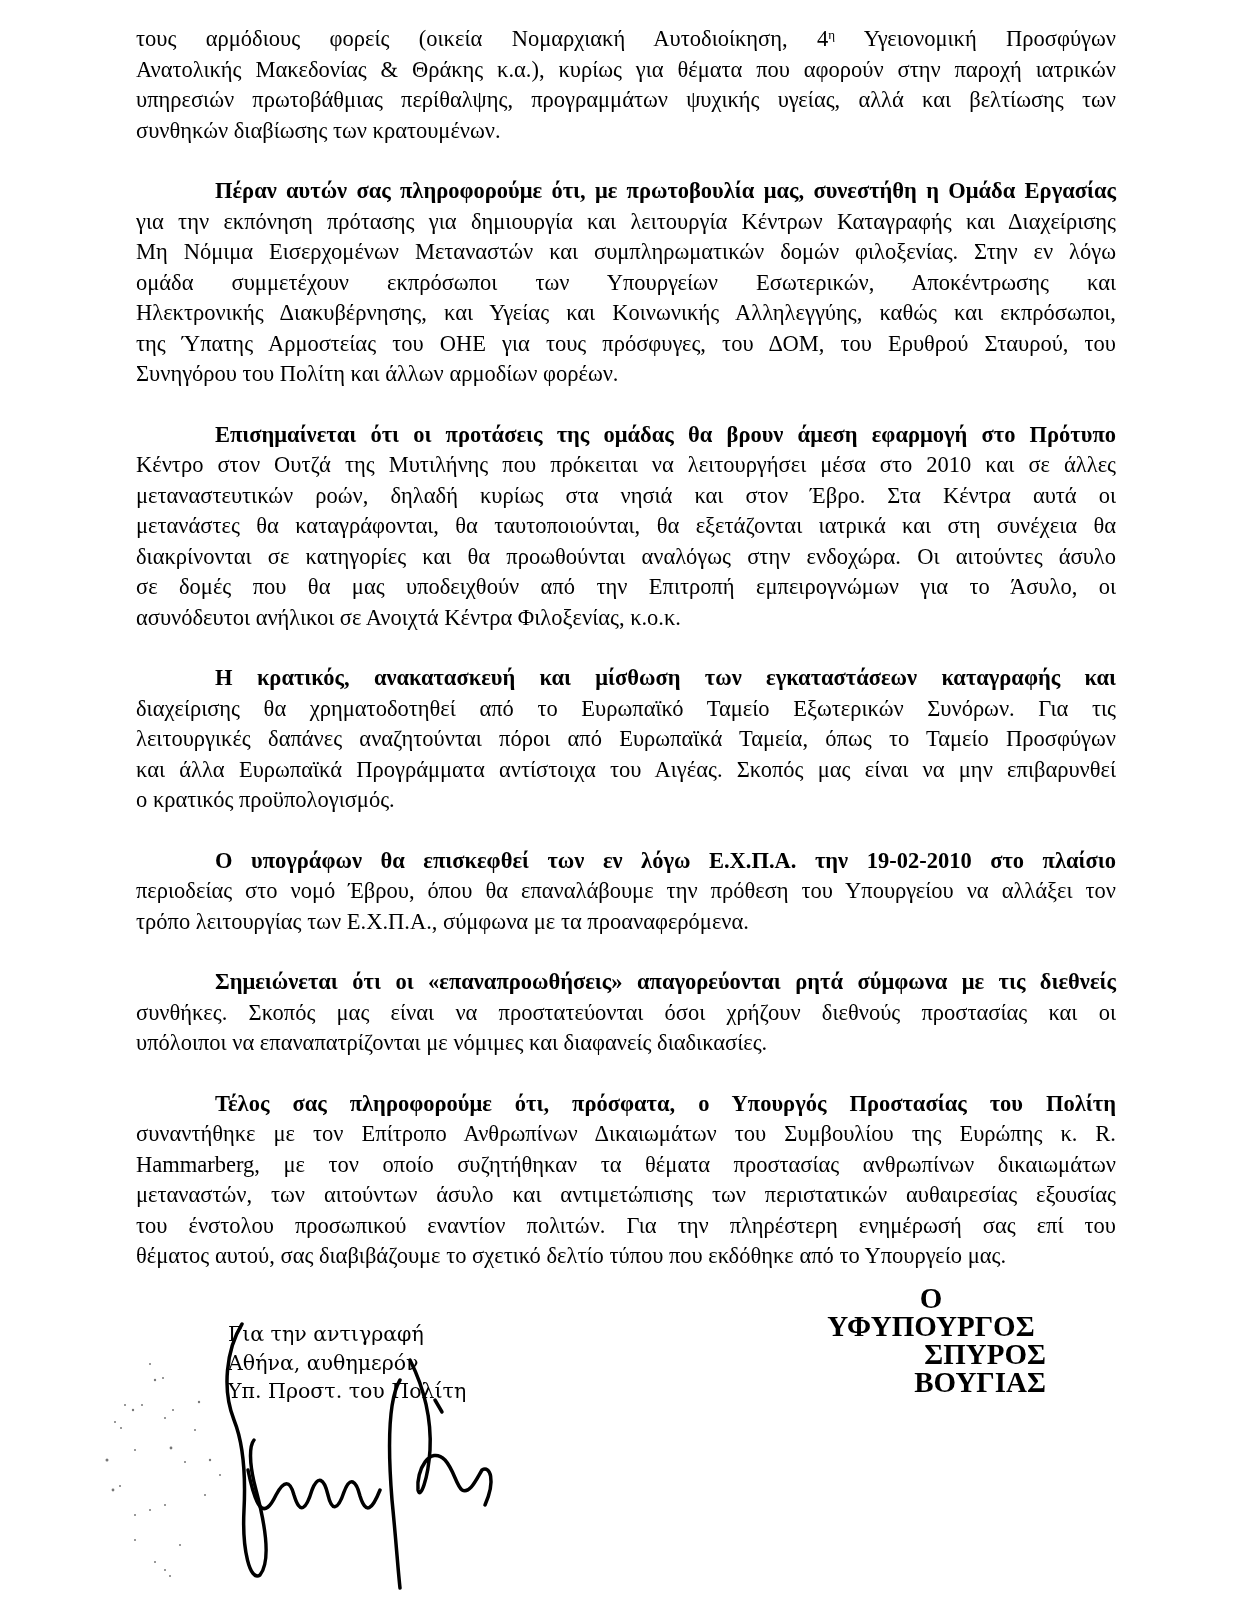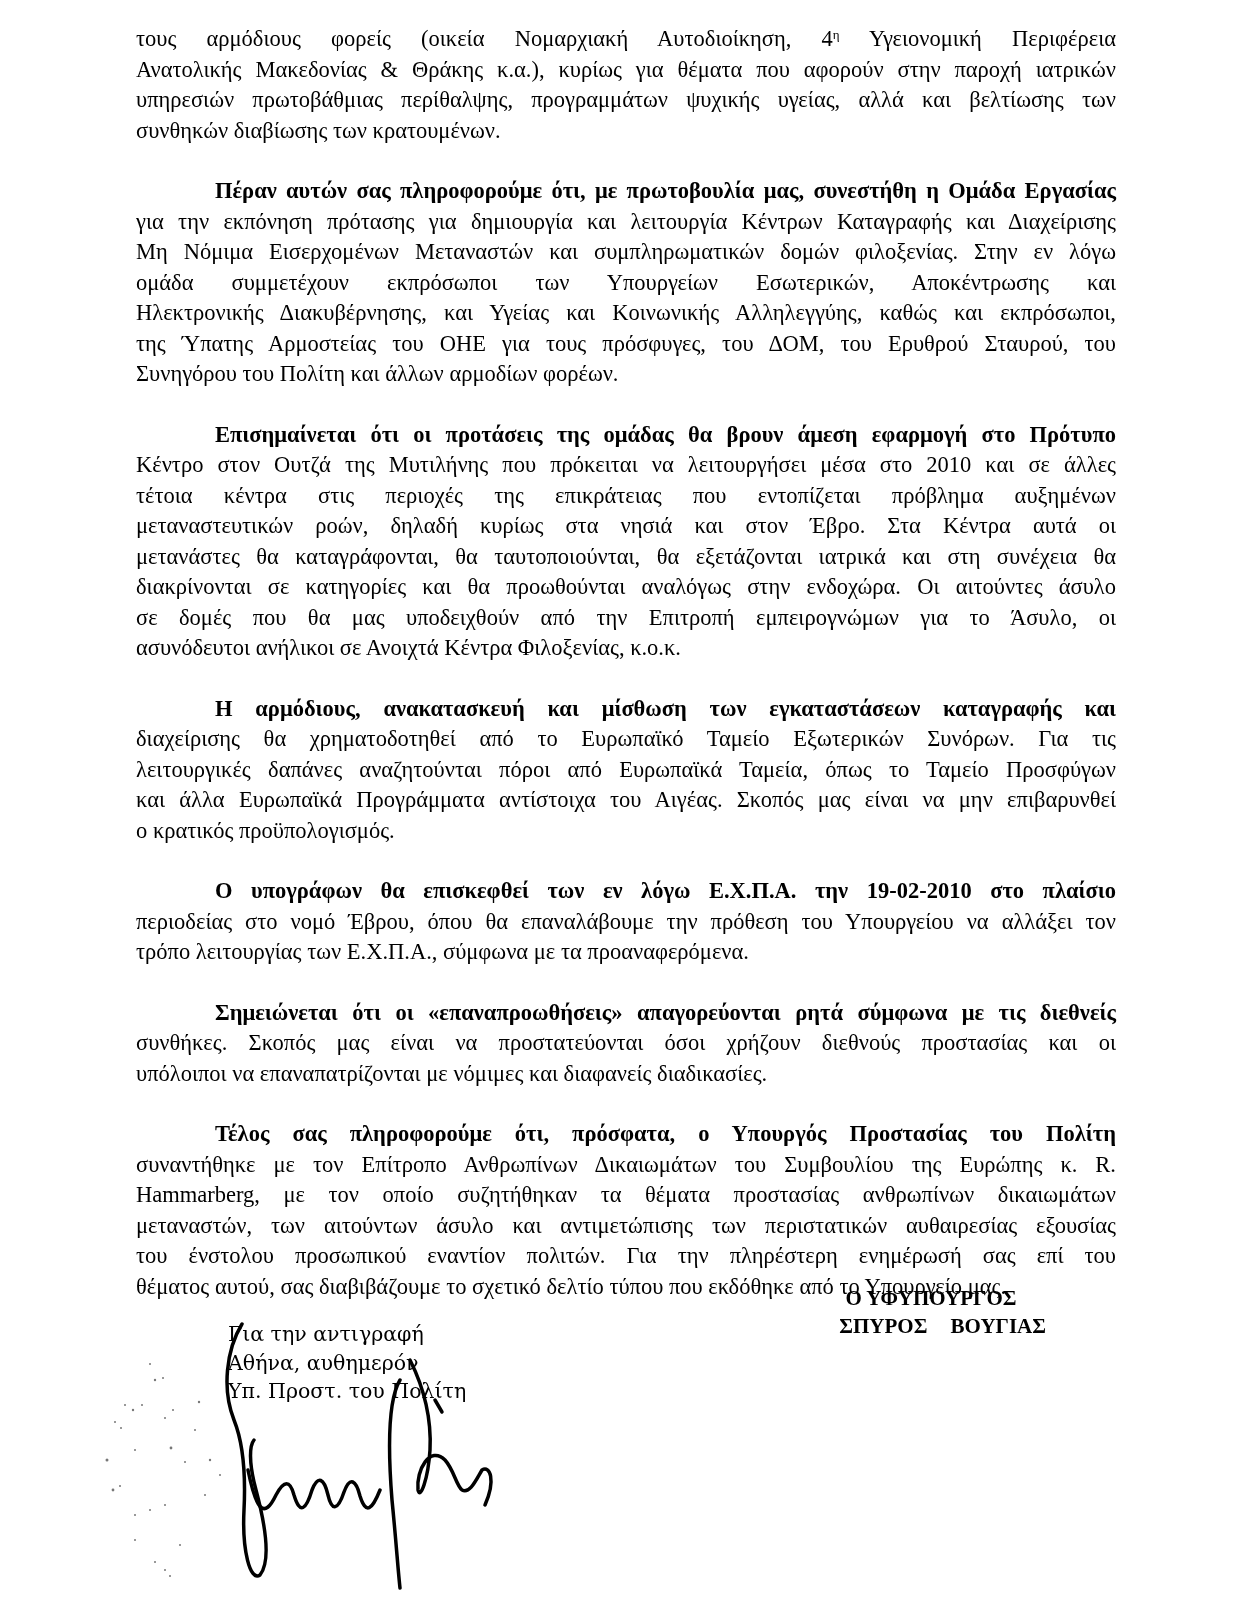--- a/index.html
+++ b/index.html
@@ -49,21 +49,21 @@
     vertical-align: top;
     position: relative;
     top: -4px;
   }
   .signature-block {
     position: absolute;
     left: 816px;
     top: 1284px;
     font-family: "Liberation Serif", serif;
     font-weight: bold;
-    font-size: 21px;
+    font-size: 29px;
     line-height: 28px;
     text-align: center;
     width: 230px;
   }
   .signature-block .name {
     word-spacing: 18px;
     text-align: right;
   }
   .copy-block {
     position: absolute;
@@ -87,52 +87,51 @@
     width: 140px;
     height: 240px;
   }
 </style>
 </head>
 <body>
 
 <div class="page">
 
   <div class="para">
-    <span class="line"><span>τους αρμόδιους φορείς (οικεία Νομαρχιακή Αυτοδιοίκηση, 4</span><sup>η</sup><span> Υγειονομική Περιφέρεια</span></span>
+    <span class="line"><span>τους αρμόδιους φορείς (οικεία Νομαρχιακή Αυτοδιοίκηση, 4</span><sup>η</sup><span> Υγειονομική Προσφύγων</span></span>
     <span class="line">Ανατολικής Μακεδονίας &amp; Θράκης κ.α.), κυρίως για θέματα που αφορούν στην παροχή ιατρικών</span>
     <span class="line">υπηρεσιών πρωτοβάθμιας περίθαλψης, προγραμμάτων ψυχικής υγείας, αλλά και βελτίωσης των</span>
     <span class="line last">συνθηκών διαβίωσης των κρατουμένων.</span>
   </div>
   <div class="gap"></div>
 
   <div class="para">
     <span class="line indent">Πέραν αυτών σας πληροφορούμε ότι, με πρωτοβουλία μας, συνεστήθη η Ομάδα Εργασίας</span>
     <span class="line">για την εκπόνηση πρότασης για δημιουργία και λειτουργία Κέντρων Καταγραφής και Διαχείρισης</span>
     <span class="line">Μη Νόμιμα Εισερχομένων Μεταναστών και συμπληρωματικών δομών φιλοξενίας. Στην εν λόγω</span>
     <span class="line">ομάδα συμμετέχουν εκπρόσωποι των Υπουργείων Εσωτερικών, Αποκέντρωσης και</span>
     <span class="line">Ηλεκτρονικής Διακυβέρνησης, και Υγείας και Κοινωνικής Αλληλεγγύης, καθώς και εκπρόσωποι,</span>
     <span class="line">της Ύπατης Αρμοστείας του ΟΗΕ για τους πρόσφυγες, του ΔΟΜ, του Ερυθρού Σταυρού, του</span>
     <span class="line last">Συνηγόρου του Πολίτη και άλλων αρμοδίων φορέων.</span>
   </div>
   <div class="gap"></div>
 
   <div class="para">
     <span class="line indent">Επισημαίνεται ότι οι προτάσεις της ομάδας θα βρουν άμεση εφαρμογή στο Πρότυπο</span>
     <span class="line">Κέντρο στον Ουτζά της Μυτιλήνης που πρόκειται να λειτουργήσει μέσα στο 2010 και σε άλλες</span>
-    <span class="line">τέτοια κέντρα στις περιοχές της επικράτειας που εντοπίζεται πρόβλημα αυξημένων</span>
     <span class="line">μεταναστευτικών ροών, δηλαδή κυρίως στα νησιά και στον Έβρο. Στα Κέντρα αυτά  οι</span>
     <span class="line">μετανάστες θα καταγράφονται, θα ταυτοποιούνται, θα εξετάζονται ιατρικά και στη συνέχεια θα</span>
     <span class="line">διακρίνονται σε κατηγορίες και θα προωθούνται αναλόγως στην ενδοχώρα. Οι αιτούντες άσυλο</span>
     <span class="line">σε δομές που θα μας υποδειχθούν από την Επιτροπή εμπειρογνώμων για το Άσυλο, οι</span>
     <span class="line last">ασυνόδευτοι ανήλικοι σε Ανοιχτά Κέντρα Φιλοξενίας, κ.ο.κ.</span>
   </div>
   <div class="gap"></div>
 
   <div class="para">
-    <span class="line indent">Η αρμόδιους, ανακατασκευή και μίσθωση των εγκαταστάσεων καταγραφής και</span>
+    <span class="line indent">Η κρατικός, ανακατασκευή και μίσθωση των εγκαταστάσεων καταγραφής και</span>
     <span class="line">διαχείρισης θα χρηματοδοτηθεί από το Ευρωπαϊκό Ταμείο Εξωτερικών Συνόρων. Για τις</span>
     <span class="line">λειτουργικές δαπάνες αναζητούνται πόροι από Ευρωπαϊκά Ταμεία, όπως το Ταμείο Προσφύγων</span>
     <span class="line">και άλλα Ευρωπαϊκά Προγράμματα αντίστοιχα του Αιγέας. Σκοπός μας είναι να μην επιβαρυνθεί</span>
     <span class="line last">ο κρατικός προϋπολογισμός.</span>
   </div>
   <div class="gap"></div>
 
   <div class="para">
     <span class="line indent">Ο υπογράφων θα επισκεφθεί των εν λόγω Ε.Χ.Π.Α. την 19-02-2010 στο πλαίσιο</span>
     <span class="line">περιοδείας στο νομό Έβρου, όπου θα επαναλάβουμε την πρόθεση του Υπουργείου να αλλάξει τον</span>

